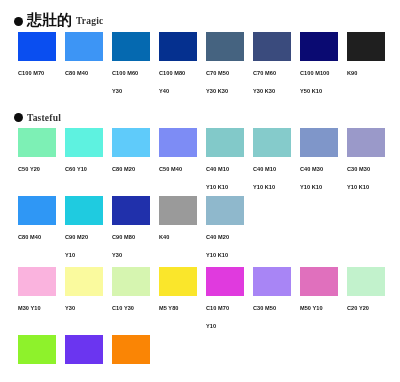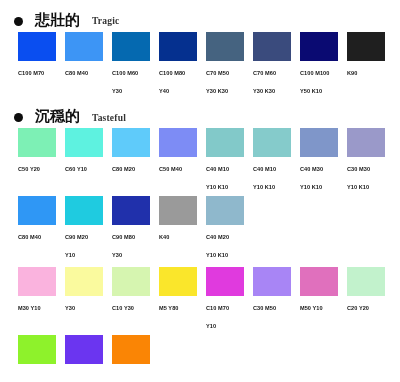--- a/index.html
+++ b/index.html
@@ -20,21 +20,21 @@
     width: 400px;
     padding: 6px 0 0 0;
     box-sizing: border-box;
   }
   .section {
     margin: 0 0 0 0;
   }
   .section-head {
     display: flex;
     align-items: flex-end;
-    gap: 12px;
+    gap: 4px;
     padding: 3px 0 4px 14px;
     line-height: 1;
   }
   .bullet {
     width: 9px;
     height: 9px;
     border-radius: 50%;
     background: #0d0d0d;
     display: inline-block;
     margin-bottom: 2px;
@@ -111,21 +111,20 @@
 Y30 K30</span></div>
           <div class="swatch-cell"><span class="chip" style="background: rgb(10, 10, 114);"></span><span class="chip-label">C100 M100
 Y50 K10</span></div>
           <div class="swatch-cell"><span class="chip" style="background: rgb(31, 31, 31);"></span><span class="chip-label">K90</span></div>
         </div>
         <div class="sec-sp"></div>
       </div>
       <div class="section">
         <div class="section-head">
           <span class="bullet"></span>
-          <span class="head-cn">沉穏的</span>
           <span class="head-en">Tasteful</span>
         </div>
         <div class="swatch-row">
           <div class="swatch-cell"><span class="chip" style="background: rgb(125, 240, 181);"></span><span class="chip-label">C50 Y20</span></div>
           <div class="swatch-cell"><span class="chip" style="background: rgb(94, 242, 224);"></span><span class="chip-label">C60 Y10</span></div>
           <div class="swatch-cell"><span class="chip" style="background: rgb(95, 203, 250);"></span><span class="chip-label">C80 M20</span></div>
           <div class="swatch-cell"><span class="chip" style="background: rgb(125, 140, 245);"></span><span class="chip-label">C50 M40</span></div>
           <div class="swatch-cell"><span class="chip" style="background: rgb(130, 201, 201);"></span><span class="chip-label">C40 M10
 Y10 K10</span></div>
           <div class="swatch-cell"><span class="chip" style="background: rgb(133, 203, 203);"></span><span class="chip-label">C40 M10

